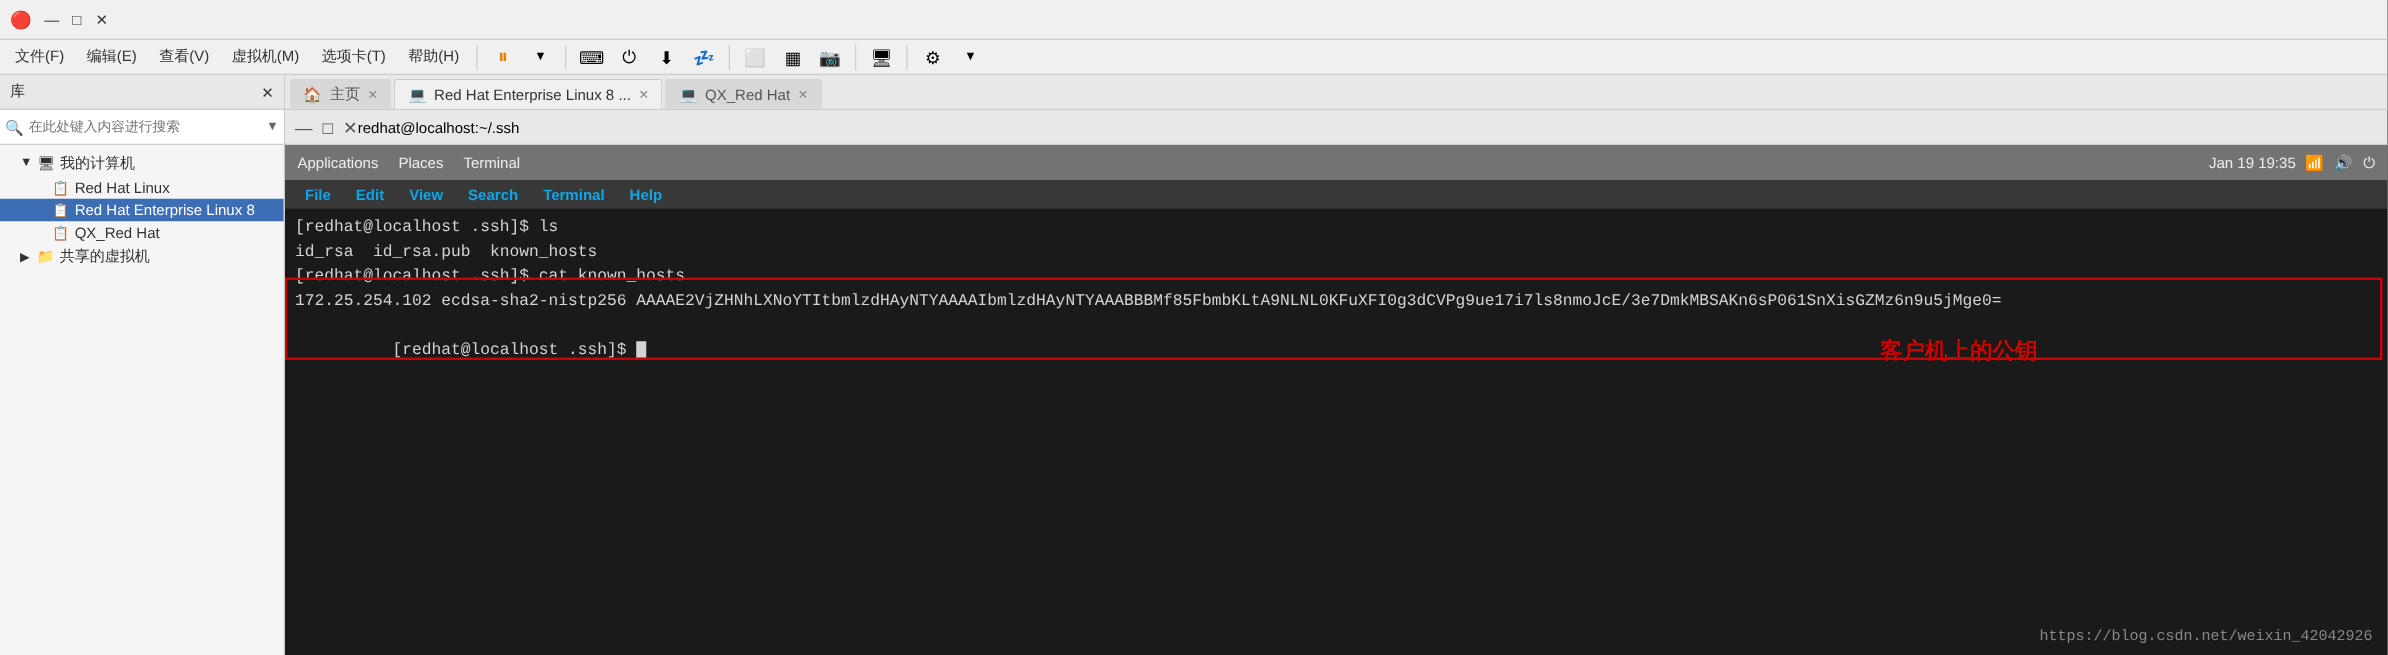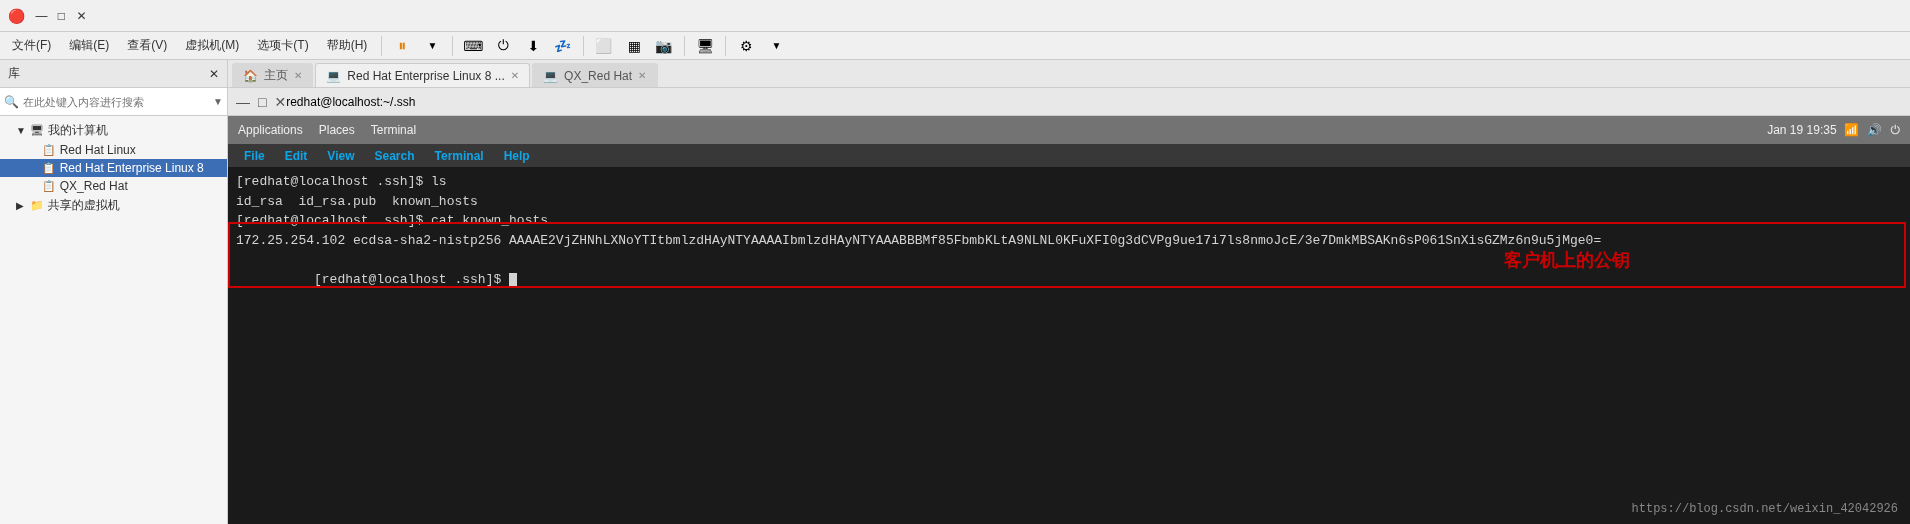--- a/index.html
+++ b/index.html
@@ -173,20 +173,21 @@
       vertical-align: text-bottom;
       animation: blink 1s step-end infinite;
     }
     @keyframes blink { 50% { opacity: 0; } }
     .annotation-text {
       position: absolute;
       color: #cc0000;
       font-size: 18px;
       font-weight: bold;
       font-family: 'Microsoft YaHei', Arial, sans-serif;
+      margin-top: 20px;
     }
     .watermark {
       position: absolute;
       bottom: 8px;
       right: 12px;
       color: #888;
       font-size: 12px;
     }
   </style>
 </head>

